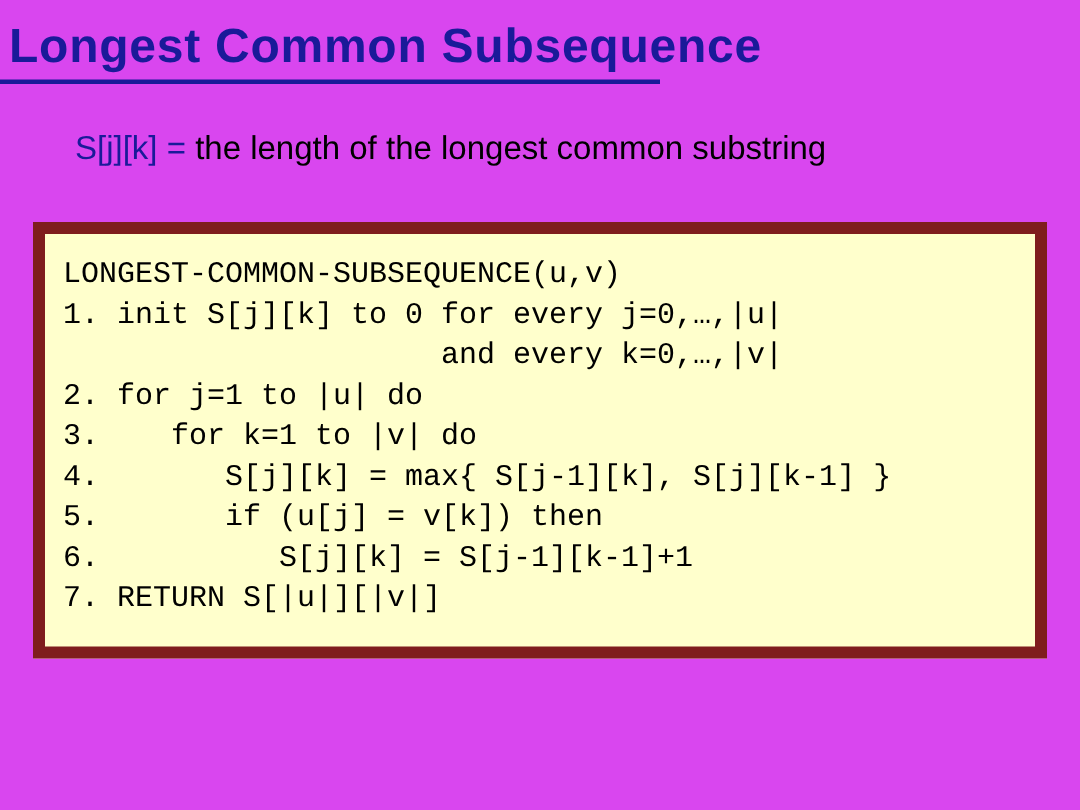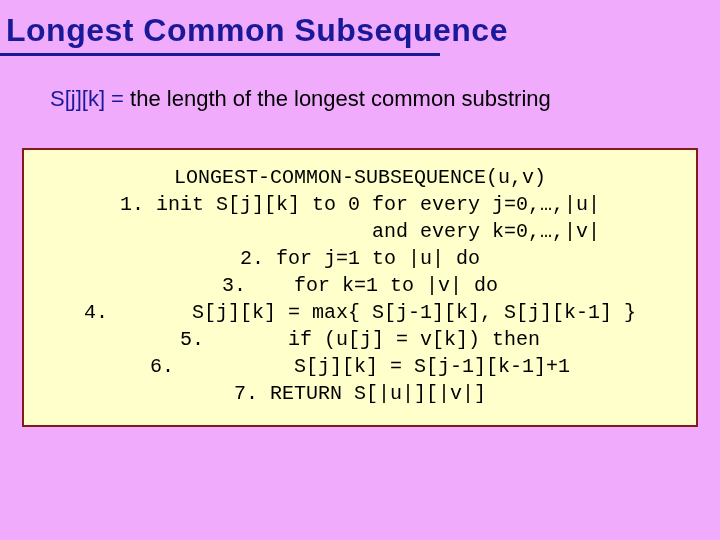--- a/index.html
+++ b/index.html
@@ -7,21 +7,21 @@
     padding: 0;
     width: 720px;
     height: 540px;
     background: #f5f5fa;
     font-family: "Comic Sans MS", "Comic Sans", cursive, sans-serif;
     overflow: hidden;
   }
   .slide {
     width: 720px;
     height: 540px;
-    background: #f0abfc;
+    background: #d946ef;
     position: relative;
     box-sizing: border-box;
   }
   .title {
     font-size: 32px;
     font-weight: bold;
     color: #1a1a99;
     padding: 12px 0 4px 6px;
     letter-spacing: 0.5px;
   }
@@ -39,28 +39,27 @@
   .def-lhs {
     color: #1a1a99;
   }
   .def-indent {
     padding-left: 108px;
     display: block;
   }
   .codebox {
     margin: 34px 22px 0 22px;
     background: #ffffcc;
-    border: 2px solid #7f1d1d;
+    border: 8px solid #7f1d1d;
     padding: 14px 12px 18px 12px;
     font-family: "Courier New", Courier, monospace;
     font-size: 20px;
     line-height: 1.35;
     color: #000;
     white-space: pre;
-    text-align: center;
   }
 </style>
 </head>
 <body>
 
 <div class="slide">
 
   <div class="title">Longest Common Subsequence</div>
   <hr class="title-rule">
 

